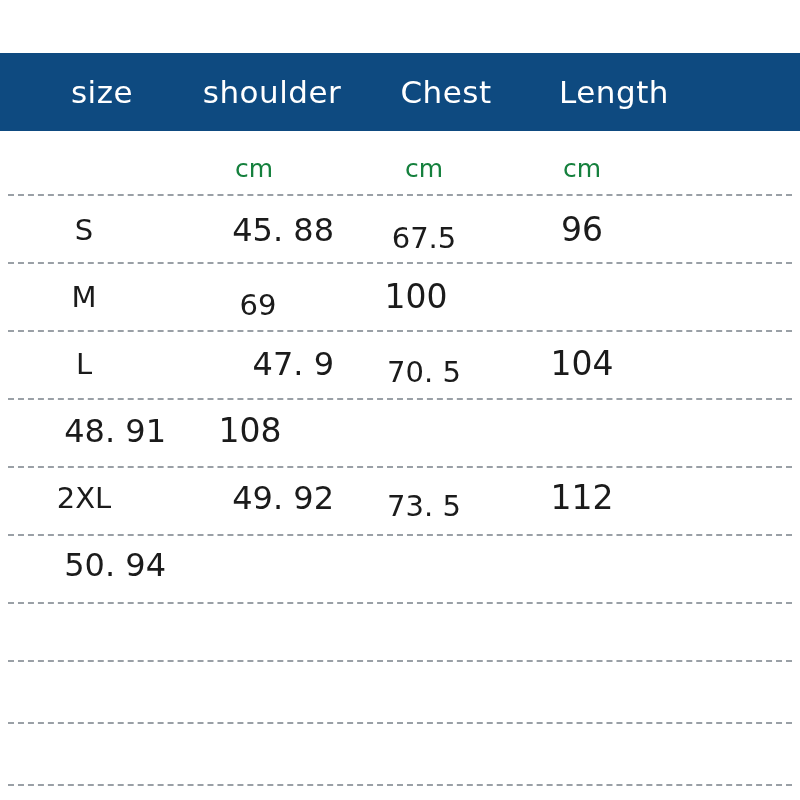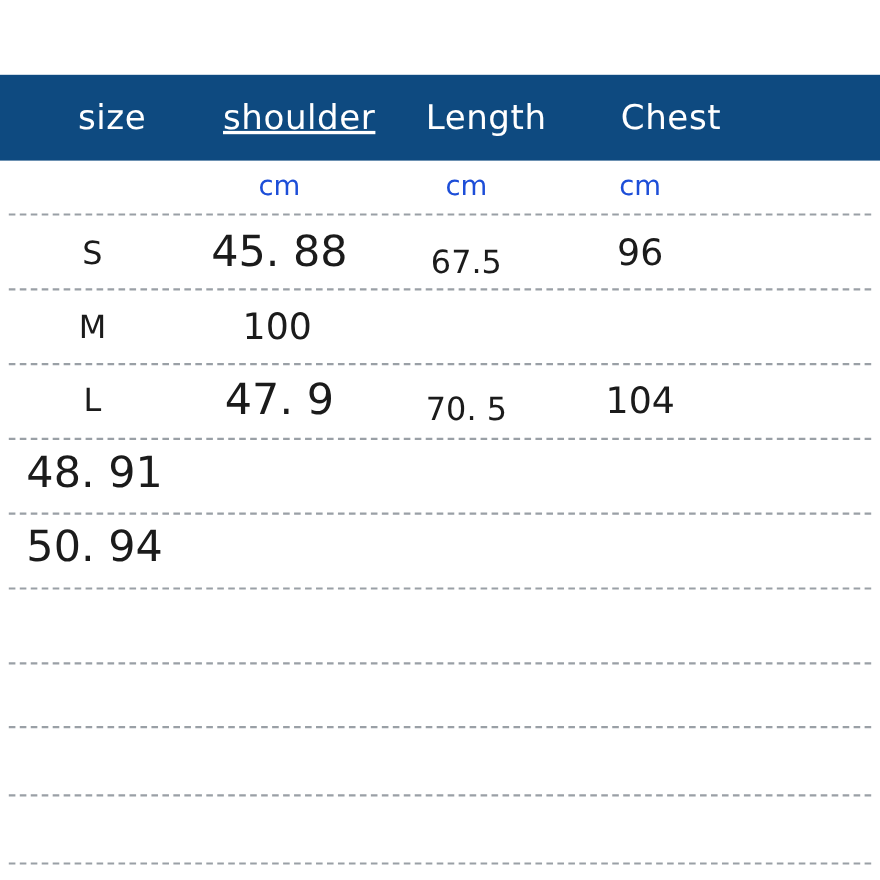--- a/index.html
+++ b/index.html
@@ -18,21 +18,21 @@
     position: relative;
     width: 800px;
     height: 800px;
     background: #ffffff;
   }
 
   
   .header-band {
     position: absolute;
     left: 0;
-    top: 68px;
+    top: 53px;
     width: 800px;
     height: 78px;
     background: #0e4a80;
     display: flex;
     align-items: center;
   }
   .header-band .hcell {
     color: #ffffff;
     font-size: 31px;
     letter-spacing: 0.5px;
@@ -40,37 +40,37 @@
     white-space: nowrap;
   }
   .c-size   { width: 168px; }
   .c-shoul  { width: 160px; }
   .c-len    { width: 148px; }
   .c-chest  { width: 156px; }
   .c-pad    { flex: 1 1 auto; }
 
   
   .h-size  { margin-left: 18px; }
-  .h-shoul { margin-left: 6px; text-decoration: underline;  }
+  .h-shoul { margin-left: 6px;  }
   .h-len   { margin-left: 16px; }
   .h-chest { margin-left: 16px; }
 
   
   .units-row {
     position: absolute;
     left: 0;
     top: 142px;
     width: 800px;
     height: 52px;
     display: flex;
     align-items: center;
   }
   .units-row .ucell {
     font-size: 25px;
-    color: #1d4ed8;
+    color: #15803d;
     text-align: center;
     white-space: nowrap;
   }
   .u-size  { width: 168px; }
   .u-shoul { width: 160px; margin-left: 6px; }
   .u-len   { width: 148px; margin-left: 16px; }
   .u-chest { width: 156px; margin-left: 6px; }
 
   
   .rows {
@@ -83,21 +83,21 @@
     height: 67px;
     display: flex;
     align-items: center;
   }
   .cell {
     text-align: center;
     white-space: nowrap;
     color: #1b1b1b;
   }
   .cell-size  { width: 168px; font-size: 29px; }
-  .cell-shoul { width: 160px; margin-left: 6px; font-size: 39px; }
+  .cell-shoul { width: 160px; margin-left: 6px; font-size: 32px; text-align: right; }
   .cell-len   { width: 148px; margin-left: 16px; font-size: 29px; margin-top: 16px; }
   .cell-chest { width: 156px; margin-left: 6px; font-size: 33px; }
 
   
   .dash {
     position: absolute;
     left: 8px;
     width: 784px;
     height: 0;
     border-top: 2px dashed #9aa0a6;
@@ -109,22 +109,22 @@
   .spacer-dash-4 { top: 784px; }
 </style>
 </head>
 <body>
 
 <div class="sheet">
 
   <div class="header-band">
     <div class="hcell c-size h-size">size</div>
     <div class="hcell c-shoul h-shoul">shoulder</div>
+    <div class="hcell c-chest h-chest">Chest</div>
     <div class="hcell c-len h-len">Length</div>
-    <div class="hcell c-chest h-chest">Chest</div>
     <div class="hcell c-pad"></div>
   </div>
 
   <div class="units-row">
     <div class="ucell u-size"></div>
     <div class="ucell u-shoul">cm</div>
     <div class="ucell u-len">cm</div>
     <div class="ucell u-chest">cm</div>
   </div>
 
@@ -134,34 +134,42 @@
 
     <div class="row">
       <div class="cell cell-size">S</div>
       <div class="cell cell-shoul">45. 88</div>
       <div class="cell cell-len">67.5</div>
       <div class="cell cell-chest">96</div>
     </div>
 
     <div class="row">
       <div class="cell cell-size">M</div>
+      <div class="cell cell-len">69</div>
       <div class="cell cell-chest">100</div>
     </div>
 
     <div class="row">
       <div class="cell cell-size">L</div>
       <div class="cell cell-shoul">47. 9</div>
       <div class="cell cell-len">70. 5</div>
       <div class="cell cell-chest">104</div>
     </div>
 
     <div class="row">
       <div class="cell cell-shoul">48. 91</div>
+      <div class="cell cell-chest">108</div>
     </div>
 
+    <div class="row">
+      <div class="cell cell-size">2XL</div>
+      <div class="cell cell-shoul">49. 92</div>
+      <div class="cell cell-len">73. 5</div>
+      <div class="cell cell-chest">112</div>
+    </div>
 
     <div class="row">
       <div class="cell cell-shoul">50. 94</div>
     </div>
 
   </div>
 
   <div class="dash" style="top:262px"></div>
   <div class="dash" style="top:330px"></div>
   <div class="dash" style="top:398px"></div>

